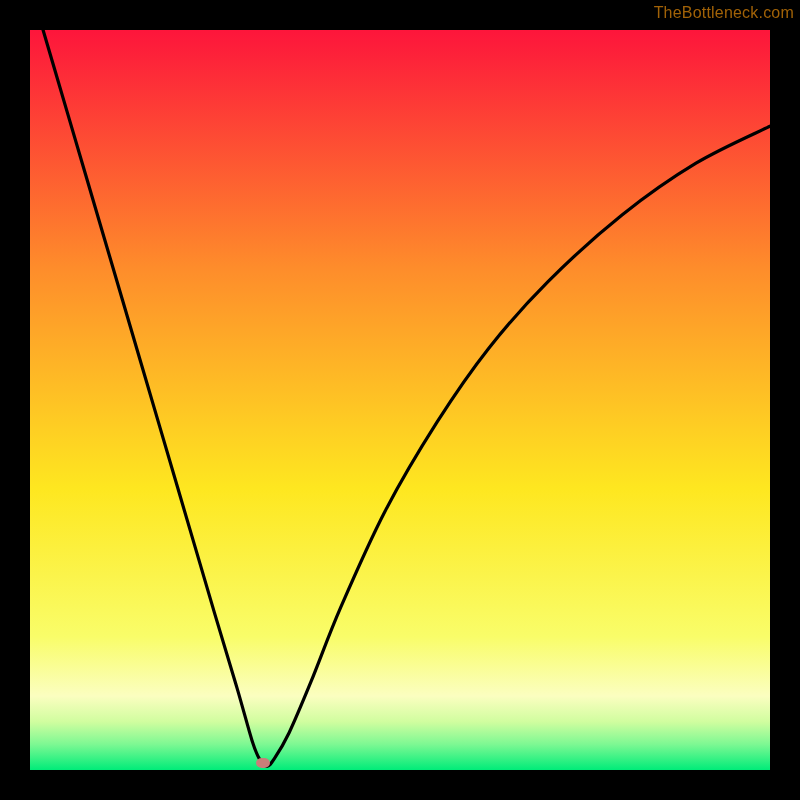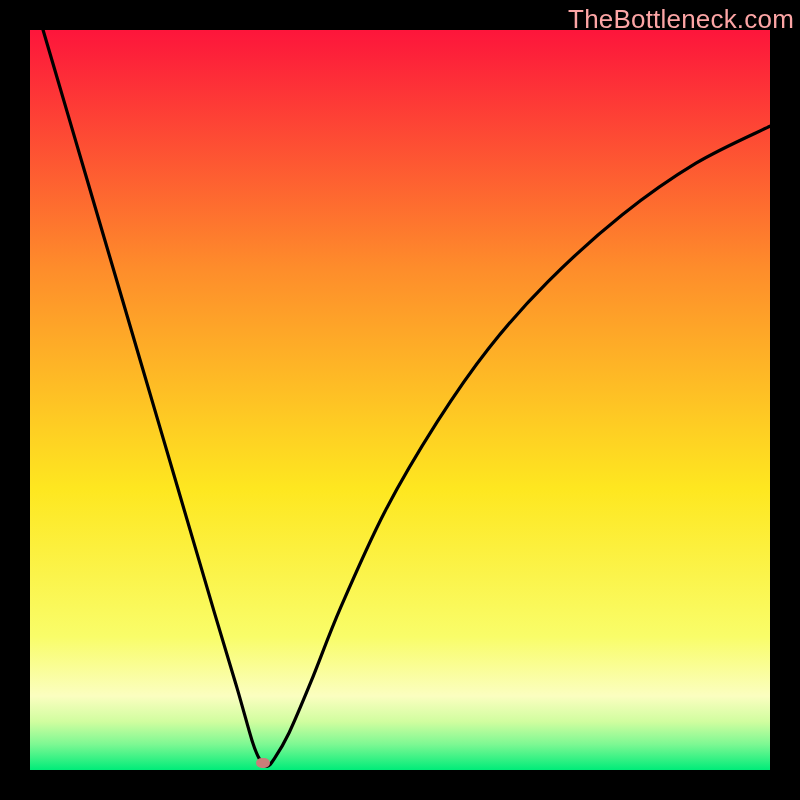--- a/index.html
+++ b/index.html
@@ -31,22 +31,22 @@
     position: absolute;
     left: 0;
     top: 0;
     width: 740px;
     height: 740px;
   }
   .attribution {
     position: absolute;
     top: 4px;
     right: 6px;
-    color: #fca5a5;
-    font-size: 26px;
+    color: #a16207;
+    font-size: 16px;
     font-weight: 400;
     letter-spacing: 0.2px;
   }
   .marker {
     position: absolute;
     width: 14px;
     height: 10px;
     border-radius: 6px / 5px;
     background: #c97e79;
   }

